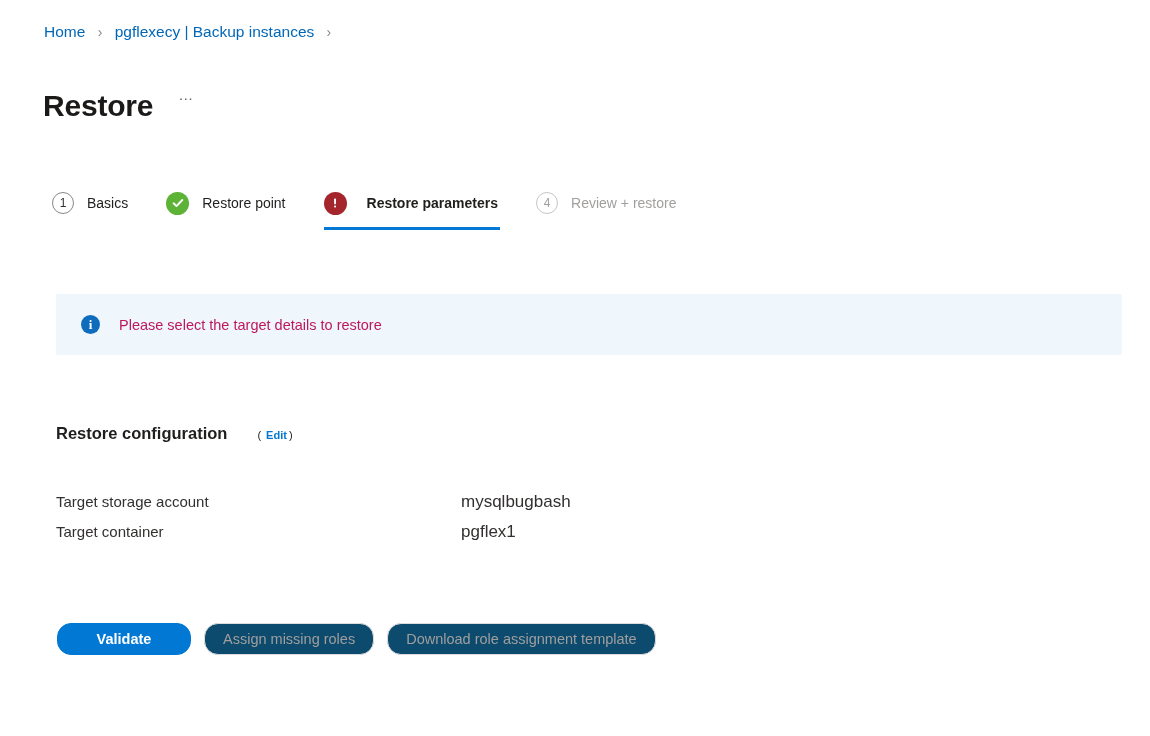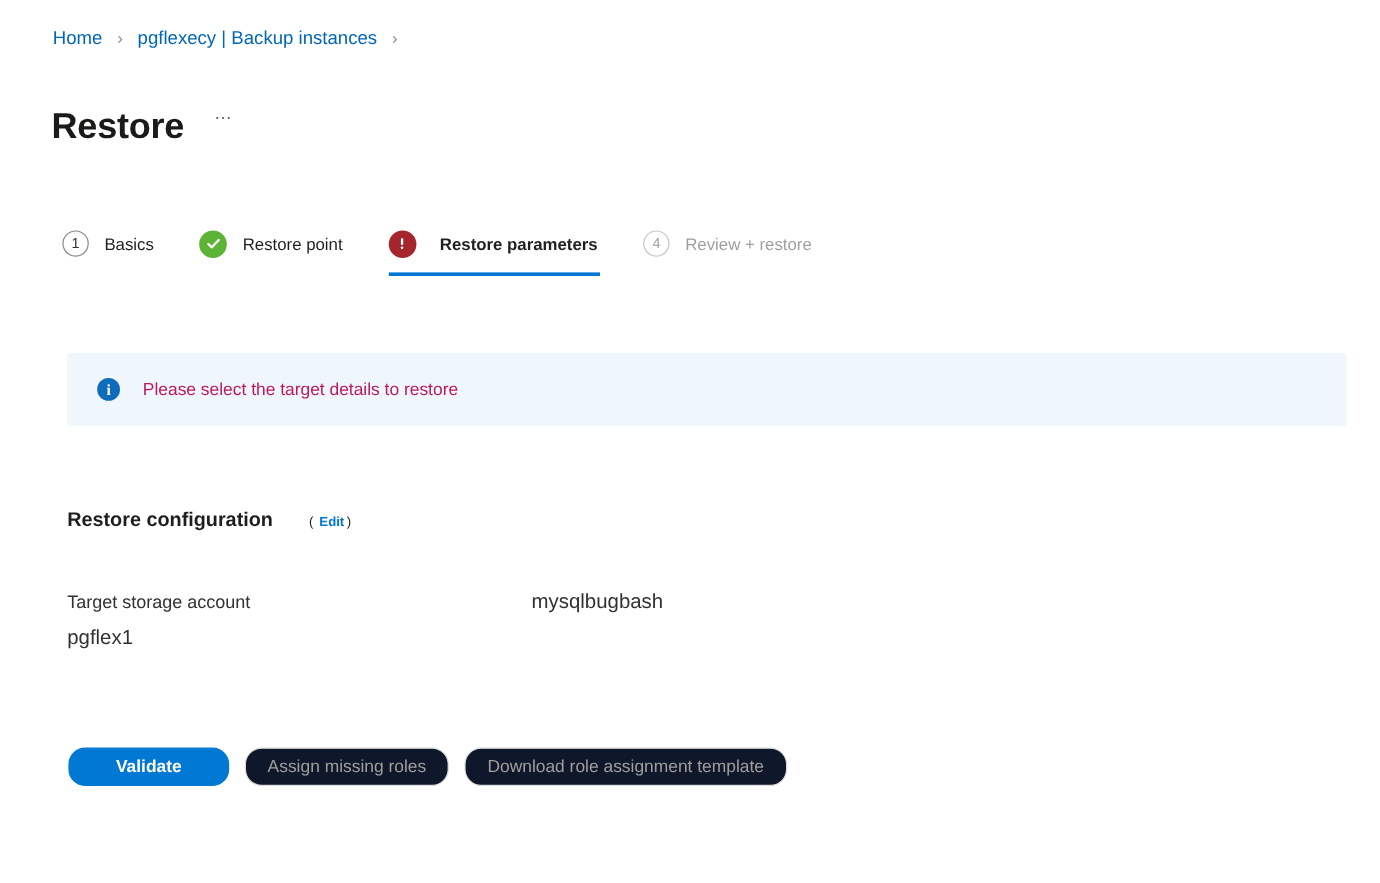--- a/index.html
+++ b/index.html
@@ -209,20 +209,21 @@
   
   .details {
     position: absolute;
     left: 56px;
     top: 492px;
   }
   .detail-row {
     display: flex;
     align-items: baseline;
     height: 30px;
+    gap: 18px;
   }
   .detail-label {
     width: 387px;
     font-size: 15px;
     color: #323130;
   }
   .detail-value {
     font-size: 17px;
     color: #323130;
   }
@@ -249,21 +250,21 @@
   }
   .btn-primary {
     background: #0078d4;
     color: #ffffff;
     border: 1px solid #0078d4;
     font-weight: bold;
     cursor: pointer;
     min-width: 134px;
   }
   .btn-disabled {
-    background: #0f172a;
+    background: #0c4a6e;
     color: #a19f9d;
     border: 1px solid #dcdcdc;
     cursor: default;
   }
   .btn + .btn { margin-left: 13px; }
 </style>
 </head>
 <body>
 
 <div class="page">
@@ -324,20 +325,21 @@
     <div class="section-title">Restore configuration</div>
     <div class="edit-wrap"><span>(</span><a class="edit-link" href="#">Edit</a><span>)</span></div>
   </div>
 
   <div class="details">
     <div class="detail-row">
       <div class="detail-label">Target storage account</div>
       <div class="detail-value">mysqlbugbash</div>
     </div>
     <div class="detail-row">
+      <div class="detail-label">Target container</div>
       <div class="detail-value">pgflex1</div>
     </div>
   </div>
 
   <div class="button-row">
     <div class="btn btn-primary">Validate</div>
     <div class="btn btn-disabled">Assign missing roles</div>
     <div class="btn btn-disabled">Download role assignment template</div>
   </div>
 

